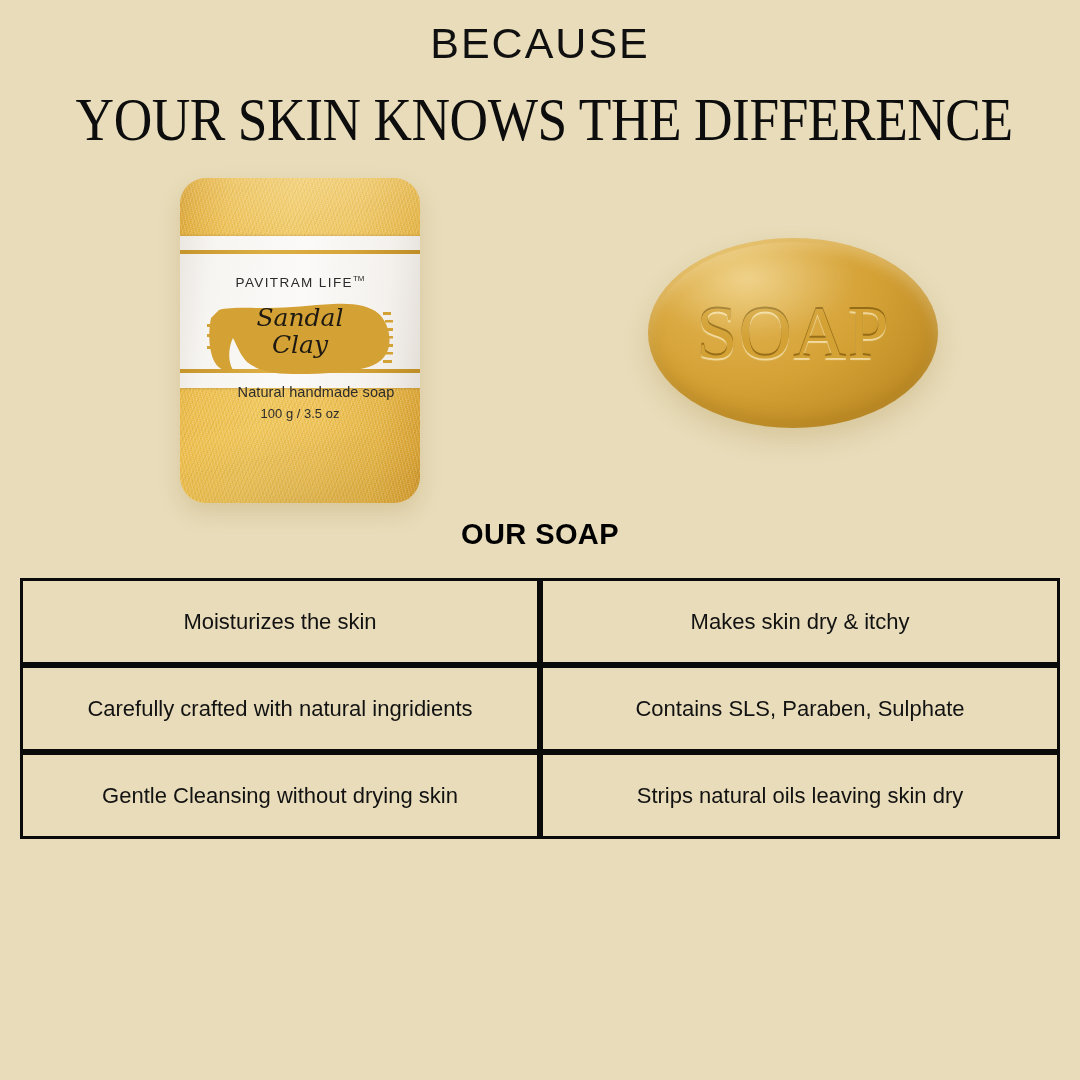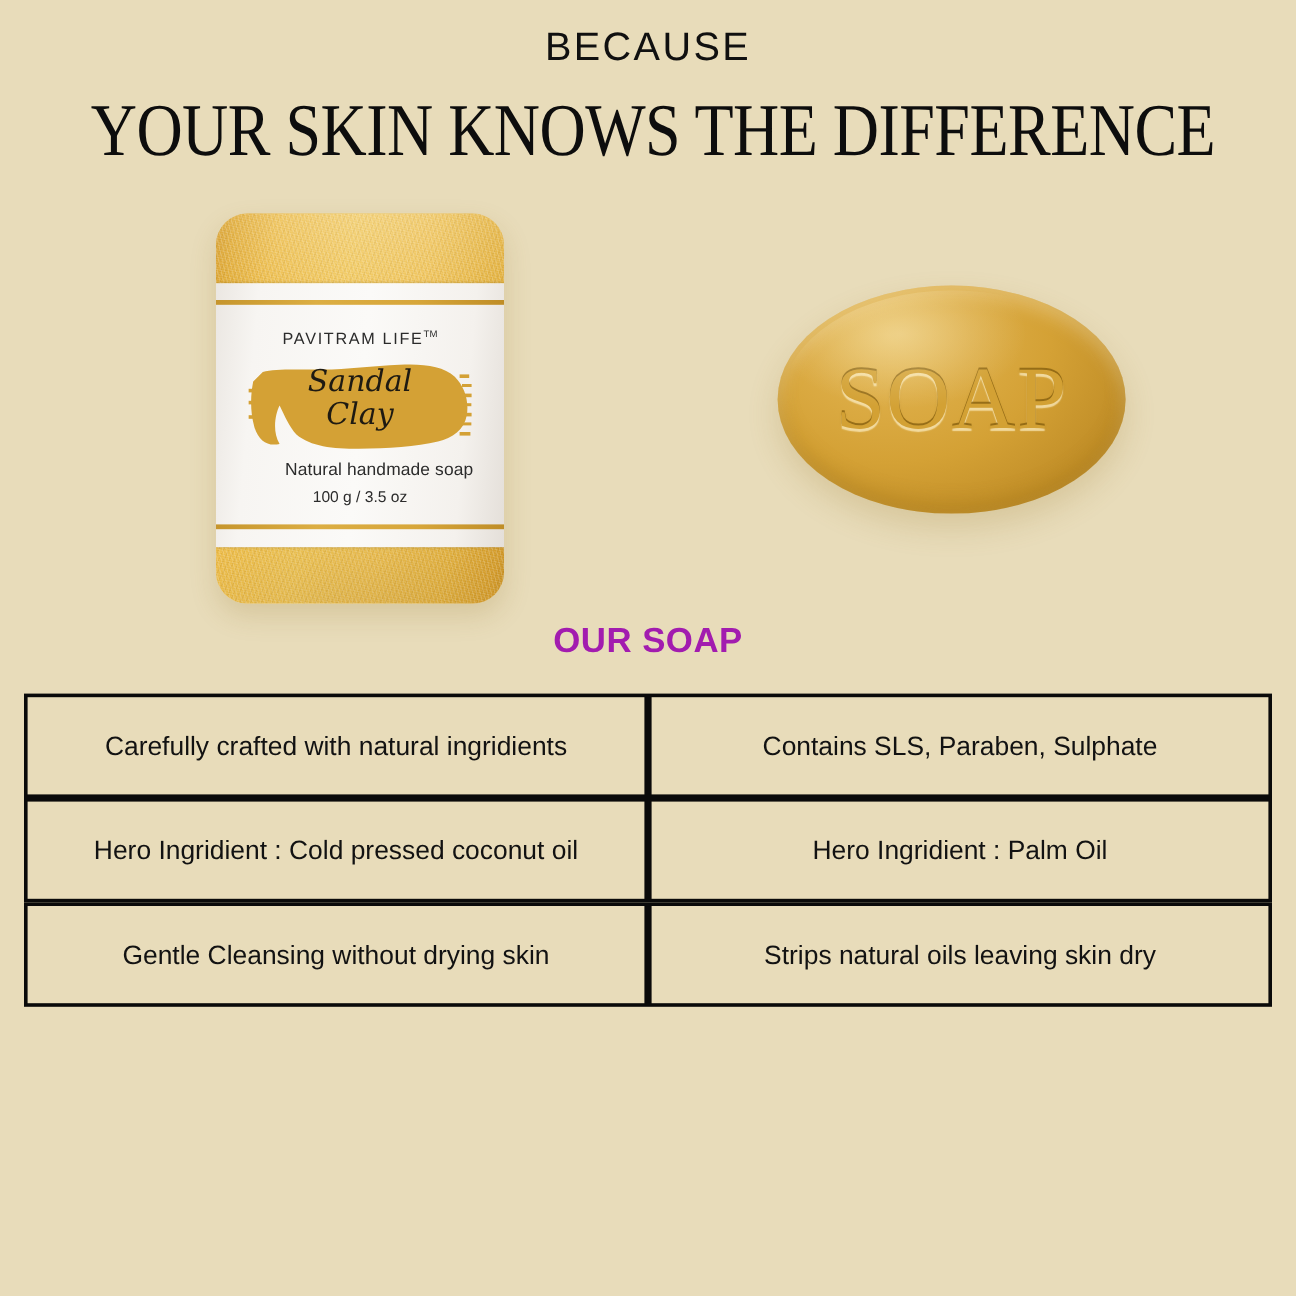--- a/index.html
+++ b/index.html
@@ -18,21 +18,21 @@
   
   .heading-block {
     position: absolute;
     top: 0;
     left: 0;
     width: 1080px;
     text-align: center;
   }
   .headline-1 {
     font-family: "Liberation Sans", sans-serif;
-    font-size: 33px;
+    font-size: 43px;
     font-weight: 400;
     letter-spacing: 2px;
     color: #101010;
     line-height: 1;
     margin-top: 22px;
   }
   .headline-2 {
     font-family: "Liberation Serif", serif;
     font-size: 62px;
     font-weight: 400;
@@ -92,21 +92,21 @@
       radial-gradient(120% 60% at 50% 112%, rgba(120,80,10,0.20), rgba(0,0,0,0) 60%);
     pointer-events: none;
   }
 
   
   .label-sleeve {
     position: absolute;
     left: 0;
     right: 0;
     top: 58px;
-    height: 220px;
+    height: 152px;
     background: linear-gradient(95deg, #ebe7e2 0%, #f7f5f2 14%, #fbfaf8 50%, #f4f1ed 84%, #e4dfd9 100%);
     box-shadow: 0 1px 2px rgba(90,70,30,0.18), 0 -1px 2px rgba(90,70,30,0.14);
     z-index: 3;
     text-align: center;
   }
   .sleeve-rule {
     position: absolute;
     left: 0;
     right: 0;
     height: 4px;
@@ -223,21 +223,21 @@
     top: 518px;
     left: 20px;
     width: 1040px;
     display: flex;
   }
   .col-head {
     flex: 1 1 0;
     text-align: center;
     font-size: 29px;
     font-weight: bold;
-    color: #a21caf;
+    color: #000000;
     letter-spacing: 0.4px;
   }
   .col-head.right { margin-left: 4px; }
 
   
   .table {
     position: absolute;
     left: 20px;
     top: 578px;
     width: 1040px;
@@ -314,25 +314,25 @@
   </div>
 </div>
 
 <div class="col-heads">
   <div class="col-head">OUR SOAP</div>
 </div>
 
 <table class="table">
   <tbody>
     <tr>
+      <td>Moisturizes the skin</td>
+      <td>Makes skin dry &amp;  itchy</td>
+    </tr>
+    <tr>
       <td>Carefully crafted with natural ingridients</td>
       <td>Contains SLS, Paraben, Sulphate</td>
-    </tr>
-    <tr>
-      <td>Hero Ingridient : Cold pressed coconut oil</td>
-      <td>Hero Ingridient : Palm Oil</td>
     </tr>
     <tr>
       <td>Gentle Cleansing without drying skin</td>
       <td>Strips natural oils leaving skin dry</td>
     </tr>
   </tbody>
 </table>
 
 </body></html>

